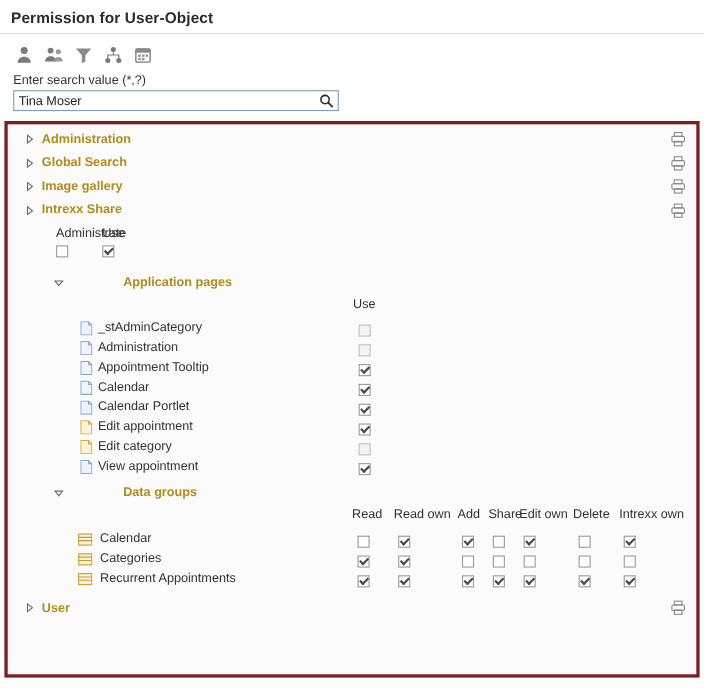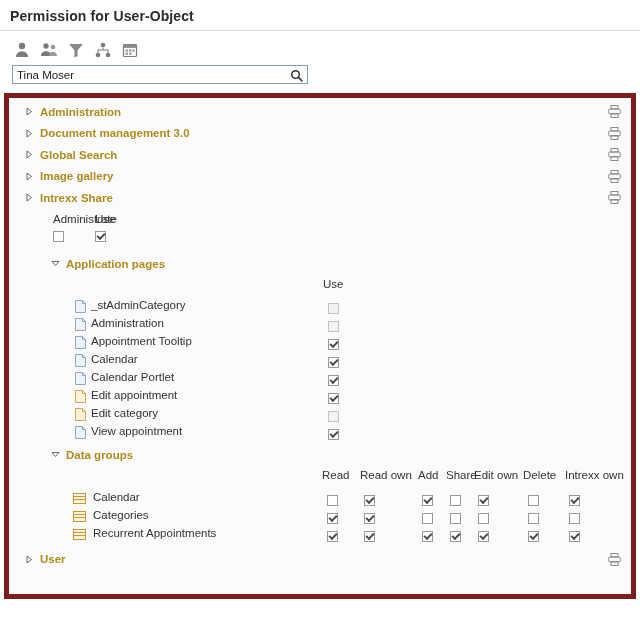--- a/index.html
+++ b/index.html
@@ -79,21 +79,21 @@
   .search-icon {
     position: absolute;
     right: 4px;
     top: 2px;
     width: 13px;
     height: 13px;
     cursor: pointer;
   }
   .tree-panel {
     margin: 9px 4px 0 4px;
-    border: 5px solid #7f1d1d;
+    border: 3px solid #7f1d1d;
     background: #fbfbfb;
     height: 506px;
     box-sizing: border-box;
     overflow: hidden;
     position: relative;
   }
   .module-row {
     position: relative;
     height: 21.5px;
     display: flex;
@@ -156,20 +156,21 @@
     border-left: 2px solid #4a4a4a;
     border-bottom: 2px solid #4a4a4a;
     transform: rotate(-45deg);
   }
   .chk.disabled { background: #f3f3f3; border-color: #c2c2c2; }
   .sub-head {
     display: flex;
     align-items: center;
     padding-left: 40px;
     height: 20px;
+    gap: 48px;
   }
   .sub-head .sub-label {
     font-size: 11.5px;
     font-weight: bold;
     color: #b08b1e;
     margin-left: 4px;
     cursor: pointer;
   }
   .col-head {
     font-size: 11.5px;
@@ -248,20 +249,21 @@
         <rect x="2.5" y="3.5" width="13" height="3.4" fill="#8a8a8a"></rect>
         <rect x="4.6" y="8.5" width="2.4" height="2.2" fill="#9a9a9a"></rect>
         <rect x="8" y="8.5" width="2.4" height="2.2" fill="#9a9a9a"></rect>
         <rect x="11.4" y="8.5" width="2.2" height="2.2" fill="#9a9a9a"></rect>
         <rect x="4.6" y="11.6" width="2.4" height="2.2" fill="#9a9a9a"></rect>
         <rect x="8" y="11.6" width="2.4" height="2.2" fill="#9a9a9a"></rect>
       </svg>
     </div>
   </div>
 
+  <div class="search-label">Enter search value (*,?)</div>
 
   <div class="search-wrap">
     <input class="search-input" type="text" value="Tina Moser" style="">
     <span class="search-icon">
       <svg width="13" height="13" viewBox="0 0 13 13">
         <circle cx="5.5" cy="5.5" r="3.8" fill="none" stroke="#2b2b2b" stroke-width="1.4"></circle>
         <path d="M8.4 8.4L12 12" stroke="#2b2b2b" stroke-width="1.6" stroke-linecap="round"></path>
       </svg>
     </span>
   </div>
@@ -277,35 +279,20 @@
       <span class="module-label">Administration</span>
       <span class="print-icon">
         <svg width="15" height="15" viewBox="0 0 15 15">
           <rect x="4" y="1.5" width="7" height="3.5" fill="none" stroke="#8a8a8a" stroke-width="1"></rect>
           <rect x="1.8" y="5" width="11.4" height="5" rx="1" fill="none" stroke="#8a8a8a" stroke-width="1"></rect>
           <rect x="4" y="9.5" width="7" height="4" fill="none" stroke="#8a8a8a" stroke-width="1"></rect>
         </svg>
       </span>
     </div>
 
-    <div class="module-row">
-      <span class="arrow">
-        <svg width="9" height="9" viewBox="0 0 9 9">
-            <path d="M2 1l4.5 3.5L2 8z" fill="none" stroke="#6b6b6b" stroke-width="1"></path>
-          </svg>
-      </span>
-      <span class="module-label">Document management 3.0</span>
-      <span class="print-icon">
-        <svg width="15" height="15" viewBox="0 0 15 15">
-          <rect x="4" y="1.5" width="7" height="3.5" fill="none" stroke="#8a8a8a" stroke-width="1"></rect>
-          <rect x="1.8" y="5" width="11.4" height="5" rx="1" fill="none" stroke="#8a8a8a" stroke-width="1"></rect>
-          <rect x="4" y="9.5" width="7" height="4" fill="none" stroke="#8a8a8a" stroke-width="1"></rect>
-        </svg>
-      </span>
-    </div>
 
     <div class="module-row">
       <span class="arrow">
         <svg width="9" height="9" viewBox="0 0 9 9">
             <path d="M2 1l4.5 3.5L2 8z" fill="none" stroke="#6b6b6b" stroke-width="1"></path>
           </svg>
       </span>
       <span class="module-label">Global Search</span>
       <span class="print-icon">
         <svg width="15" height="15" viewBox="0 0 15 15">

